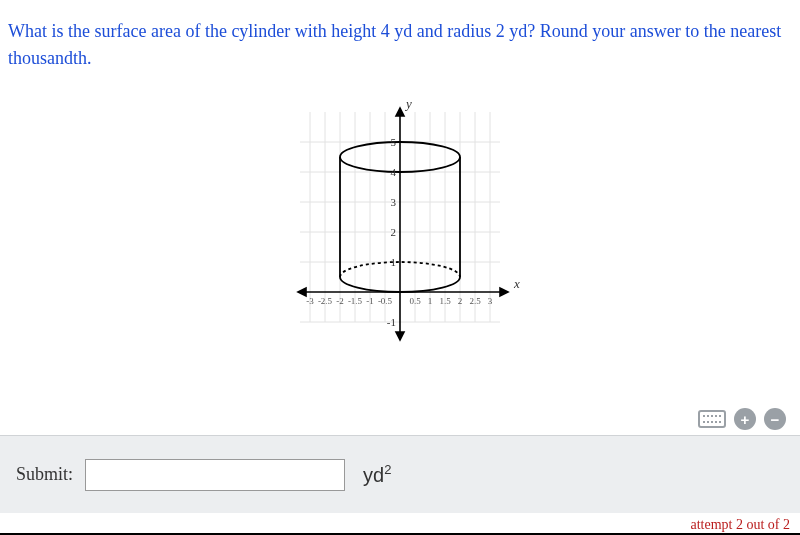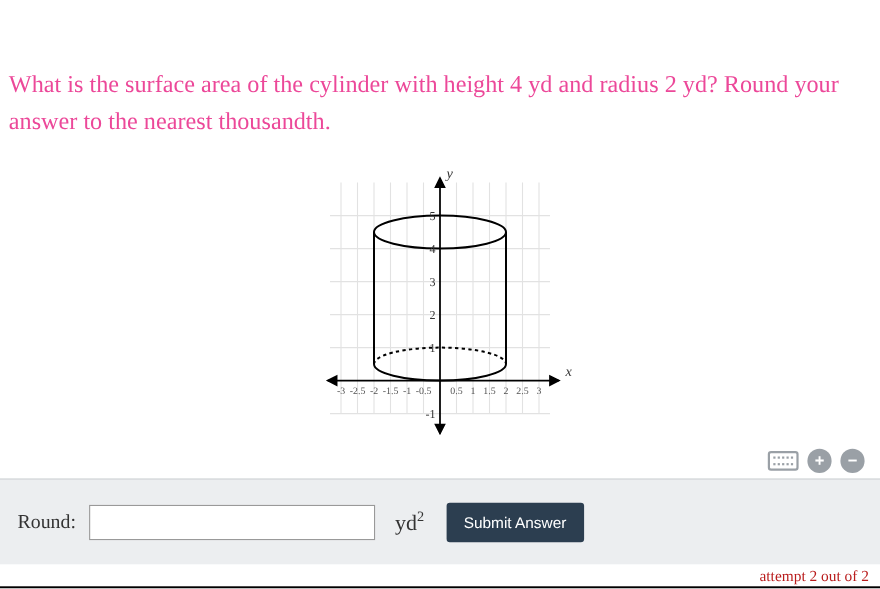--- a/index.html
+++ b/index.html
@@ -7,24 +7,23 @@
     font-family: Georgia, 'Times New Roman', serif;
     color: #333;
     background: #fff;
     width: 800px;
     height: 535px;
     overflow: hidden;
     position: relative;
   }
   .question {
     padding: 18px 12px 10px 8px;
-    font-size: 22px;
+    font-size: 18px;
     line-height: 1.5;
-    color: #ec4899;
-    margin-top: 42px;
+    color: #1d4ed8;
   }
   .graph-wrap {
     width: 100%;
     display: flex;
     justify-content: center;
     margin-top: 10px;
   }
   .graph {
     width: 280px;
     height: 260px;
@@ -48,21 +47,21 @@
   }
   .answer-input {
     width: 260px;
     height: 32px;
     border: 1px solid #999;
     background: #fff;
     padding: 4px 6px;
     font-size: 16px;
   }
   .unit {
-    font-family: Liberation Serif, serif;
+    font-family: Liberation Sans, sans-serif;
     font-size: 20px;
     color: #333;
     margin: 0 20px 0 18px;
     white-space: nowrap;
   }
   .unit sup { font-size: 13px; }
   .submit-btn {
     background: #2c3e50;
     color: #fff;
     border: none;
@@ -198,22 +197,21 @@
     </svg>
   </div>
 </div>
 
 <div class="answer-bar">
   <div class="right-icons">
     <div class="kbd-icon"></div>
     <div class="circ-btn">+</div>
     <div class="circ-btn">−</div>
   </div>
-  <span class="answer-label">Round:</span>
+  <span class="answer-label">Submit:</span>
   <input class="answer-input" type="text" value="" style="">
   <span class="unit">
     <span>yd</span><sup>2</sup>
   </span>
-  <button class="submit-btn">Submit Answer</button>
 </div>
 
 <div class="attempt">attempt 2 out of 2</div>
 <div class="bottom-line"></div>
 
 </body></html>

